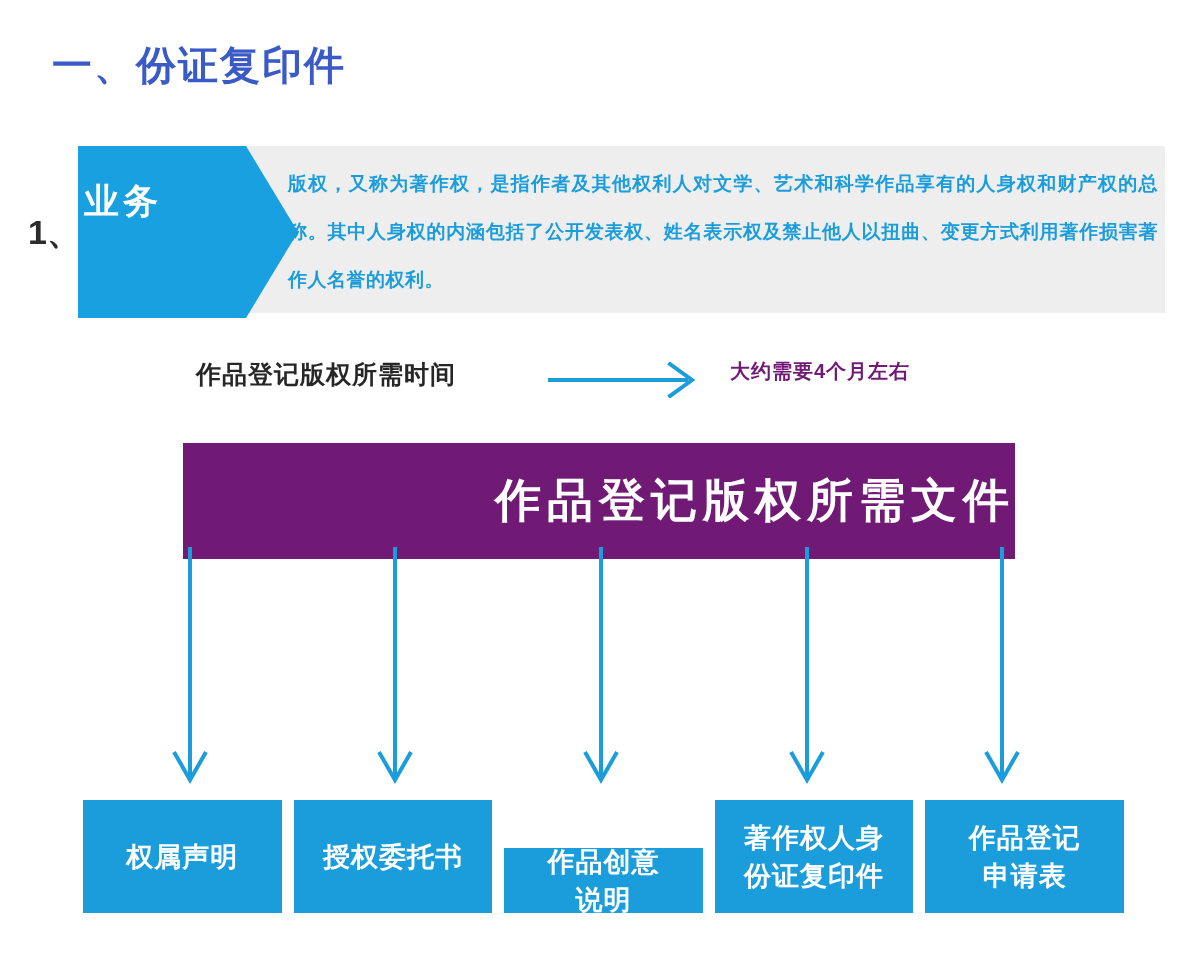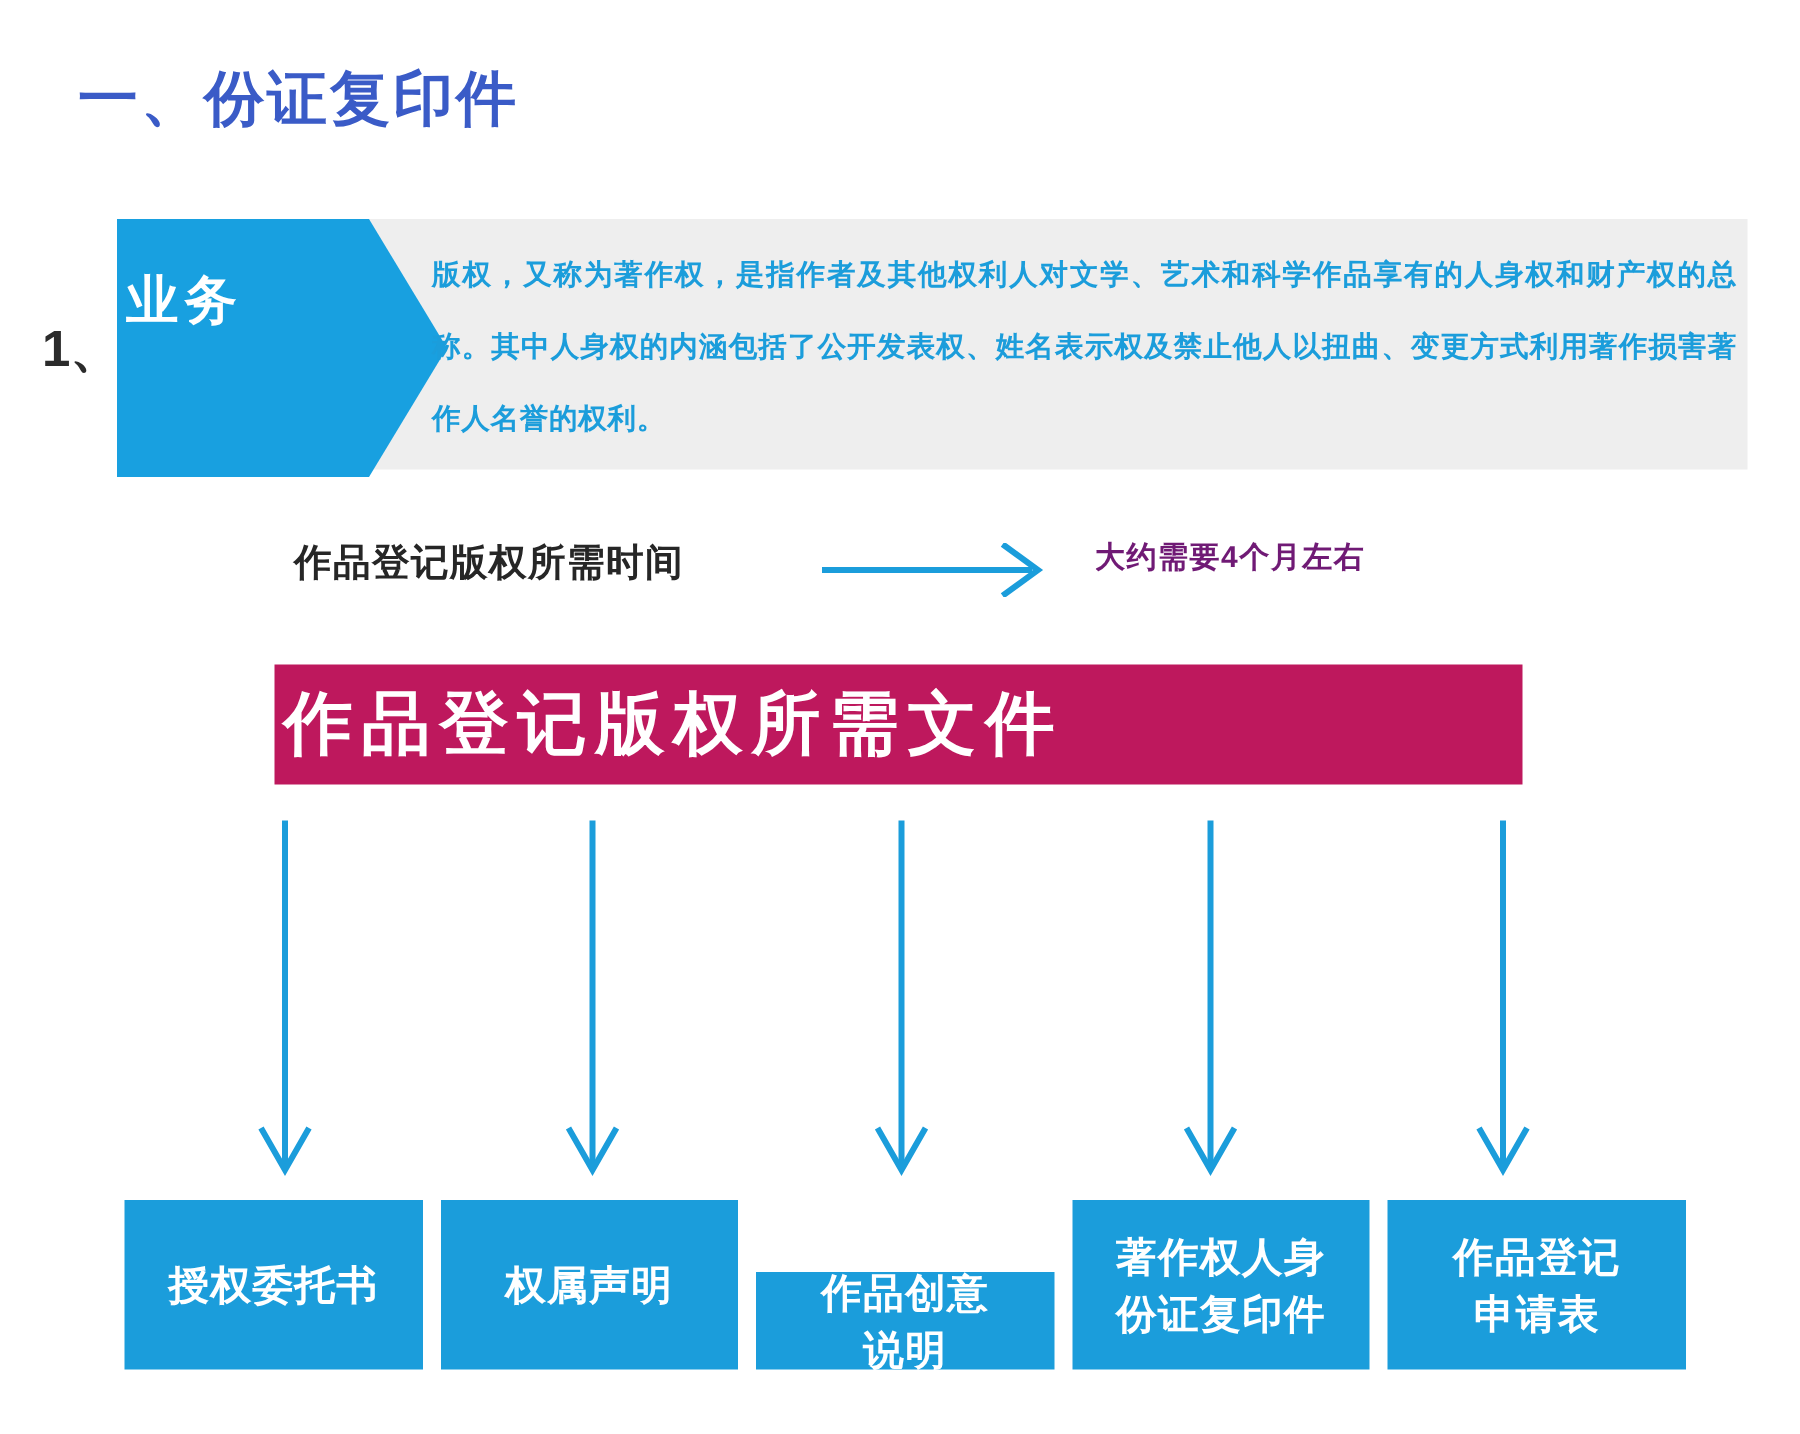--- a/index.html
+++ b/index.html
@@ -117,25 +117,25 @@
     color: #701a75;
     letter-spacing: 1px;
   }
 
   
   .banner {
     position: absolute;
     left: 183px;
     top: 443px;
     width: 832px;
-    height: 80px;
-    background: #be185d;
+    height: 116px;
+    background: #701a75;
     display: flex;
     align-items: center;
-    justify-content: flex-start;
+    justify-content: flex-end;
   }
   .banner-text {
     color: #ffffff;
     font-size: 46px;
     font-weight: 700;
     letter-spacing: 6px;
     text-indent: 6px;
   }
 
   
@@ -226,21 +226,21 @@
       <polyline points="791,752 807,780 823,752"></polyline>
     </g>
     <g>
       <line x1="1002" y1="547" x2="1002" y2="778"></line>
       <polyline points="986,752 1002,780 1018,752"></polyline>
     </g>
   </g>
 </svg>
 
 <div class="docs-row">
+  <div class="doc-box" style="white-space: pre-line;">权属声明</div>
   <div class="doc-box" style="white-space: pre-line;">授权委托书</div>
-  <div class="doc-box" style="white-space: pre-line;">权属声明</div>
   <div class="doc-box" style="white-space: pre-line; margin-top: 48px;">作品创意
 说明</div>
   <div class="doc-box" style="white-space: pre-line;">著作权人身
 份证复印件</div>
   <div class="doc-box" style="white-space: pre-line;">作品登记
 申请表</div>
 </div>
 
 </body></html>

